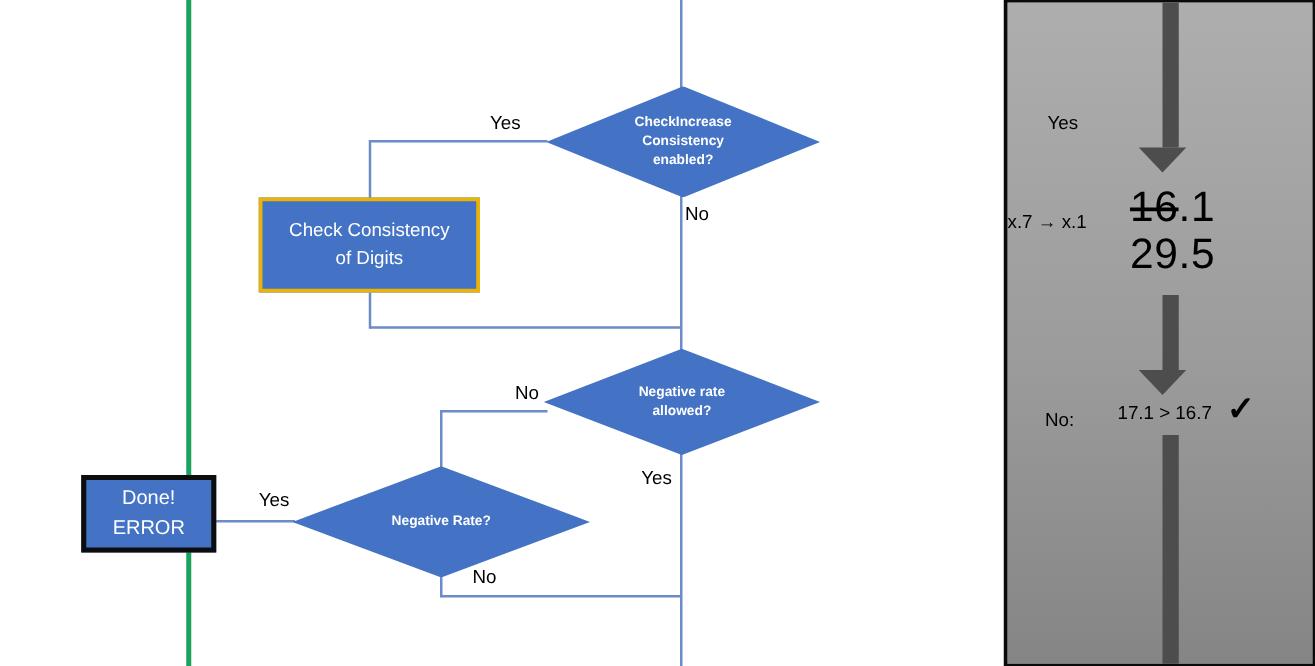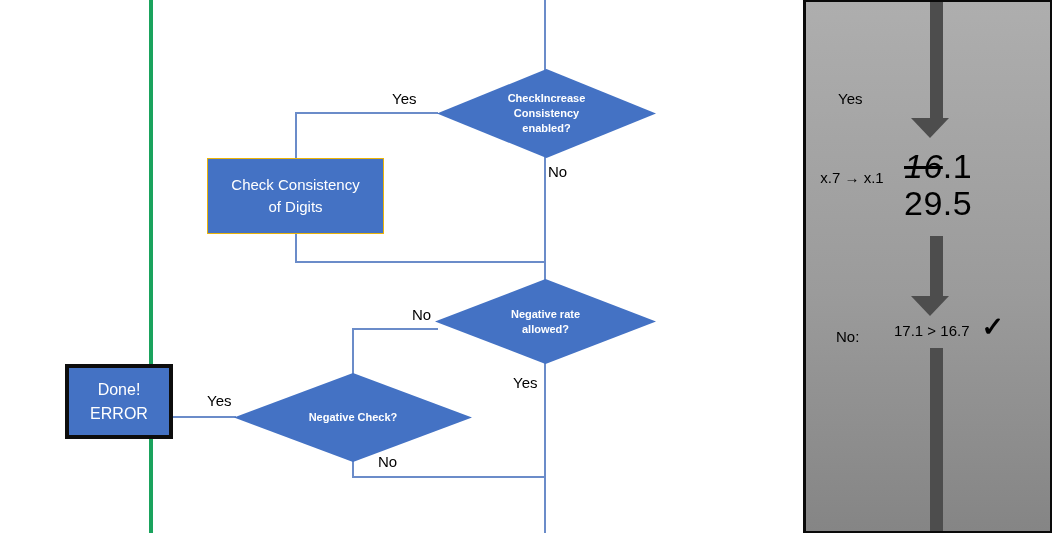--- a/index.html
+++ b/index.html
@@ -38,30 +38,30 @@
     display:flex; align-items:center; justify-content:center;
     color:#fff; font-size:11px; font-weight:600; line-height:1.35;
     text-align:center; white-space:pre-line;
   }
   #diamond-check-increase { left:437px; top:69px;  width:219px; height:89px; }
   #diamond-neg-allowed    { left:435px; top:279px; width:221px; height:85px; }
   #diamond-neg-rate       { left:234px; top:373px; width:238px; height:89px; }
 
   .process {
     position:absolute; z-index:3;
-    background:#4472C4; border:1px solid #eab308;
+    background:#4472C4; border:3px solid #eab308;
     display:flex; align-items:center; justify-content:center;
     color:#fff; text-align:center; white-space:pre-line;
   }
   #process-check-consistency {
     left:207px; top:158px; width:177px; height:76px;
     font-size:15px; line-height:1.45;
   }
   #terminator-done-error {
-    left:65px; top:364px; width:108px; height:75px;
+    left:65px; top:380px; width:108px; height:62px;
     border:4px solid #0d0d0d; font-size:16px; line-height:1.5;
   }
 
   
   .branch-label {
     position:absolute; z-index:4; color:#000;
     font-size:15px; line-height:20px;
   }
   #label-yes1 { left:392px; top:89px; }
   #label-no1  { left:548px; top:162px; }
@@ -91,27 +91,27 @@
   #p-arrow2-shaft { top:234px; height:60px; }
   #p-arrow2-head  { top:294px; }
   #p-arrow3-shaft { top:346px; height:183px; }
 
   #p-yes-label {
     position:absolute; left:32px; top:88px;
     font-size:15px; color:#000;
   }
   #p-rule {
     position:absolute; left:0px; top:163px; width:92px;
-    text-align:center; font-size:15px; line-height:25px; color:#000;
+    font-size:15px; line-height:25px; color:#000;
   }
   #p-values {
     position:absolute; left:98px; top:146px;
     font-size:34px; line-height:37px; color:#000; letter-spacing:0.5px;
   }
-  #p-values .struck { text-decoration:line-through; text-decoration-thickness:3px;font-style:italic; }
+  #p-values .struck { text-decoration:line-through; text-decoration-thickness:3px; }
   #p-result {
     position:absolute; left:30px; top:312px;
     display:flex; align-items:center; color:#000; font-size:15px;
   }
   #p-result .no    { width:58px;margin-top:12px; }
   #p-result .check { font-size:27px; font-weight:700; margin-left:12px; transform:translateY(-3px); }
 </style>
 </head>
 <body>
 
@@ -133,21 +133,21 @@
   <div class="diamond" id="diamond-check-increase">CheckIncrease
 Consistency
 enabled?</div>
 
   <div class="process" id="process-check-consistency">Check Consistency
 of Digits</div>
 
   <div class="diamond" id="diamond-neg-allowed">Negative rate
 allowed?</div>
 
-  <div class="diamond" id="diamond-neg-rate">Negative Check?</div>
+  <div class="diamond" id="diamond-neg-rate">Negative Rate?</div>
 
   <div class="process" id="terminator-done-error">Done!
 ERROR</div>
 
   <div class="branch-label" id="label-yes1">Yes</div>
   <div class="branch-label" id="label-no1">No</div>
   <div class="branch-label" id="label-no2">No</div>
   <div class="branch-label" id="label-yes2">Yes</div>
   <div class="branch-label" id="label-yes3">Yes</div>
   <div class="branch-label" id="label-no3">No</div>

